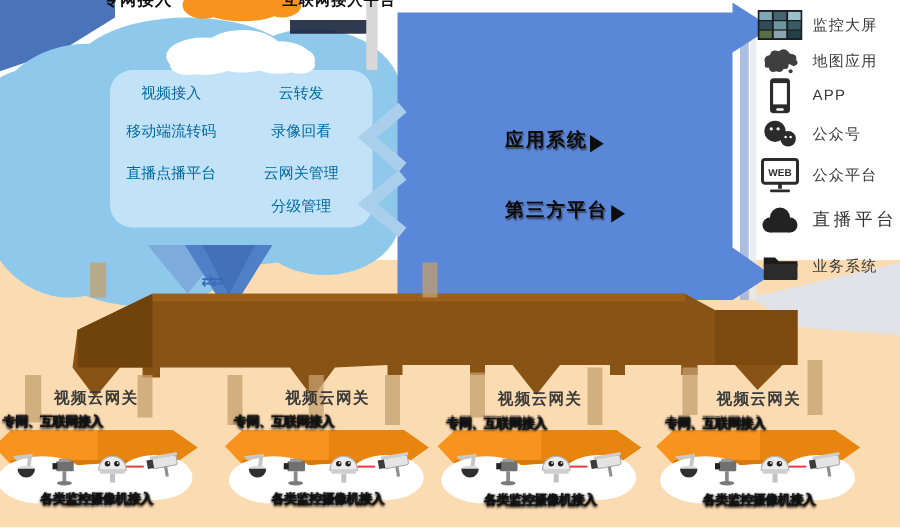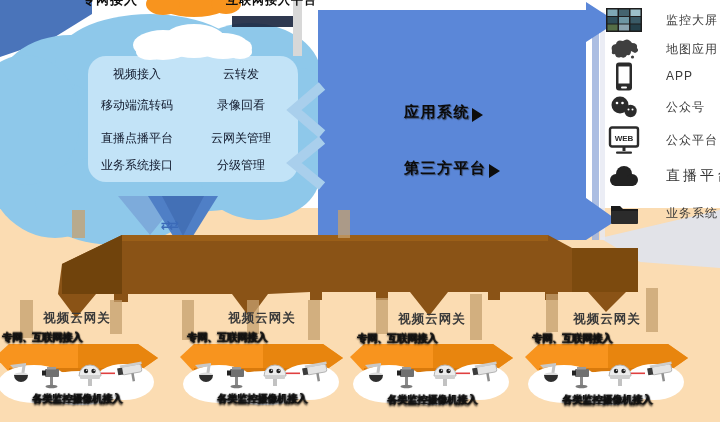--- a/index.html
+++ b/index.html
@@ -5,26 +5,26 @@
   html,body{margin:0;padding:0;background:#fff;}
   .stage{position:relative;width:720px;height:422px;overflow:hidden;background:#fff;
          font-family:"Liberation Sans","DejaVu Sans",sans-serif;}
   .stage svg.bg{position:absolute;left:0;top:0;}
   .abs{position:absolute;}
   .clip-label{position:absolute;color:#0e0e0e;font-weight:bold;white-space:nowrap;}
   .clip-left{left:82px;top:-9px;font-size:13px;letter-spacing:1px;}
   .clip-right{left:226px;top:-8px;font-size:12px;letter-spacing:1px;}
   .platform-title{left:125px;top:34px;width:122px;text-align:center;font-size:14px;
                   font-weight:600;color:#2e2e2e;letter-spacing:1px;}
-  .pitem{width:112px;text-align:center;font-size:12px;color:#0f172a;white-space:nowrap;}
+  .pitem{width:112px;text-align:center;font-size:12px;color:#0369a1;white-space:nowrap;}
   .flow{position:absolute;display:flex;align-items:flex-end;color:#0b0b0b;font-weight:bold;
         font-size:15px;letter-spacing:1.5px;text-shadow:1px 1px 1px rgba(30,30,30,.6);white-space:nowrap;}
   .flow .tip{width:0;height:0;border-left:11px solid #0d0d0d;border-top:7px solid transparent;
              border-bottom:7px solid transparent;margin-left:2px;}
-  .app-row{position:absolute;left:606px;display:flex;align-items:center;gap:24px;height:26px;}
+  .app-row{position:absolute;left:606px;display:flex;align-items:center;gap:8px;height:26px;}
   .app-icon{width:36px;display:flex;justify-content:center;align-items:center;}
   .app-label{font-size:12px;color:#3a3a3a;white-space:nowrap;letter-spacing:1px;}
   .app-label.big{font-size:14px;color:#333;letter-spacing:3px;font-weight:500;}
   .gw-label{position:absolute;width:120px;text-align:center;font-size:12.5px;font-weight:bold;
             color:#3a3a3a;letter-spacing:1px;white-space:nowrap;}
   .gw-band-text{position:absolute;width:150px;text-align:left;font-size:10.5px;font-weight:bold;
             color:#141414;letter-spacing:-0.5px;white-space:nowrap;
             text-shadow:0 1px 2px rgba(0,0,0,.95),1px 0 1px rgba(0,0,0,.8),0 -1px 1px rgba(0,0,0,.6);}
   .gw-dev-text{position:absolute;width:160px;text-align:center;font-size:10.5px;font-weight:bold;
             color:#121212;letter-spacing:-0.5px;white-space:nowrap;
@@ -164,21 +164,20 @@
     <use href="#gw" transform="translate(522,0)"></use>
   </svg>
 
   <div class="clip-label clip-left">专网接入</div>
   <div class="clip-label clip-right">互联网接入平台</div>
 
 
   <div class="abs pitem" style="left:81px;top:66px">视频接入</div>
   <div class="abs pitem" style="left:81px;top:97px">移动端流转码</div>
   <div class="abs pitem" style="left:81px;top:130px">直播点播平台</div>
-  <div class="abs pitem" style="left:81px;top:157px">业务系统接口</div>
   <div class="abs pitem" style="left:185px;top:66px">云转发</div>
   <div class="abs pitem" style="left:185px;top:97px">录像回看</div>
   <div class="abs pitem" style="left:185px;top:130px">云网关管理</div>
   <div class="abs pitem" style="left:185px;top:157px">分级管理</div>
 
   <div class="flow" style="left:404px;top:103px">
     <span>应用系统</span>
     <span class="tip"></span>
   </div>
   <div class="flow" style="left:404px;top:159px">

